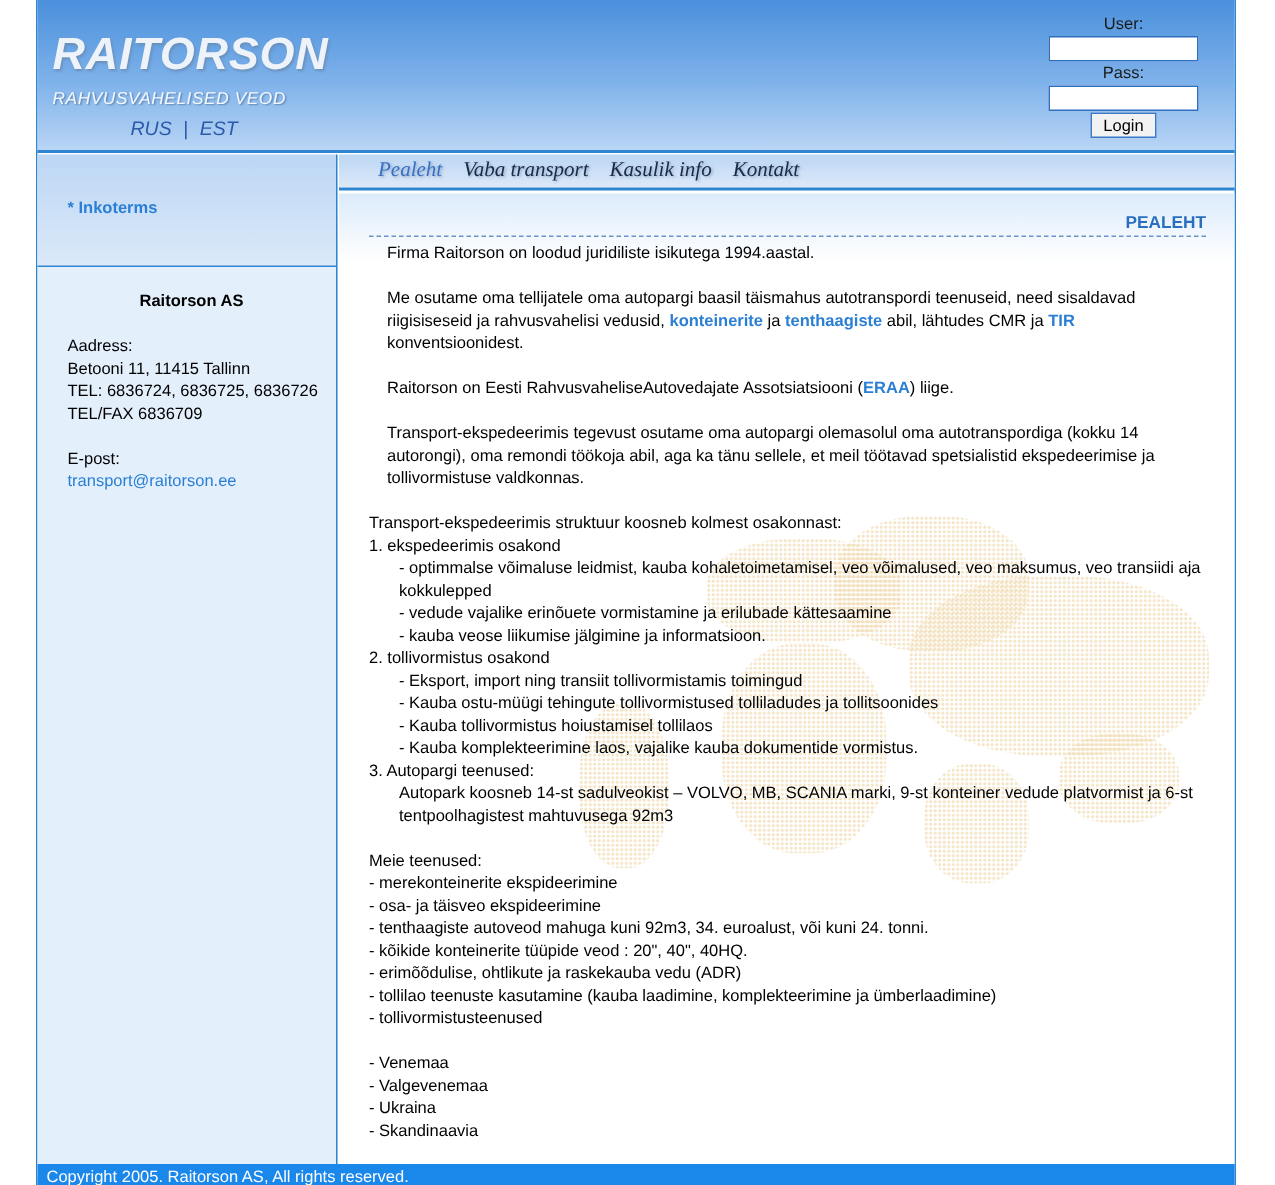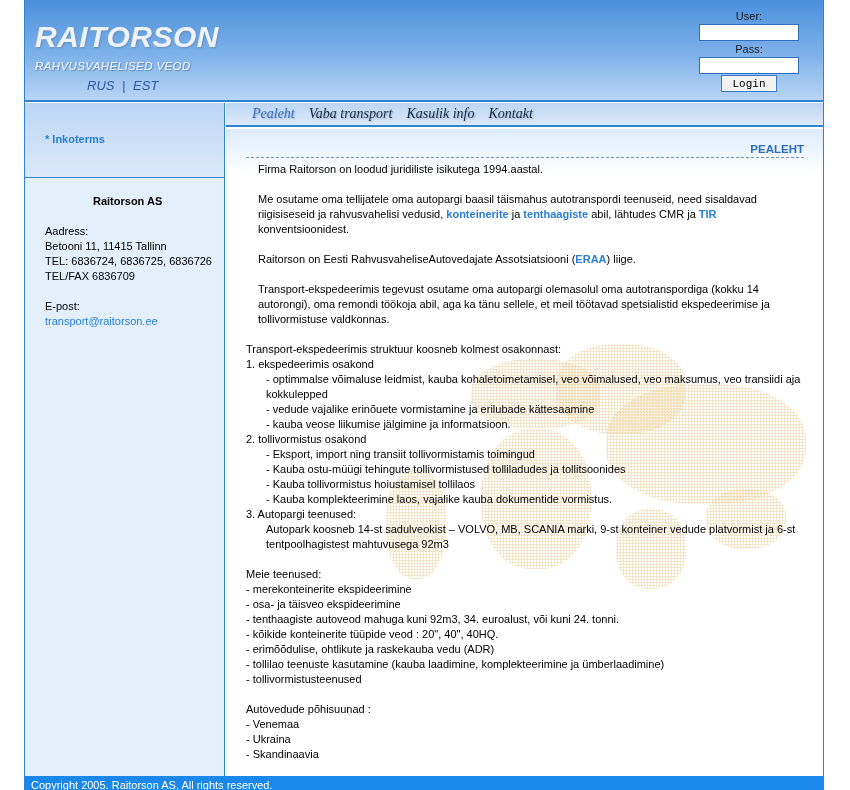--- a/index.html
+++ b/index.html
@@ -19,21 +19,21 @@
     .banner { position: absolute; left: 186px; top: 0; width: 470px; height: 100px; overflow: hidden; }
     .panel { position: absolute; top: -10px; height: 120px; border-left: 5px solid #ffffff; border-radius: 60% 0 0 0; transform: skewX(-22deg); }
     .panel.p1 { left: 18px; width: 190px; background: linear-gradient(180deg, #c4d8de 0%, #7ca07c 45%, #4f7a46 70%, #9da49f 100%); }
     .panel.p2 { left: 175px; width: 175px; background: linear-gradient(180deg, #d9dee4 0%, #c8ced6 35%, #6b8a5e 60%, #d39a2a 80%, #7a8088 100%); }
     .panel.p3 { left: 320px; width: 170px; background: linear-gradient(180deg, #7899b0 0%, #c66a4c 35%, #e8e8e0 55%, #3d8f6c 80%, #2e6b6f 100%); }
     .banner-title { position: absolute; left: 18px; top: 2px; font-family: "Liberation Serif", serif; font-style: italic; font-size: 21px; color: #f6f6f6; text-shadow: 1px 1px 2px #333; white-space: nowrap; }
 
     .login { position: absolute; left: 672px; top: 8px; width: 104px; text-align: center; }
     .login label { display: block; font-size: 11px; color: #1a1a1a; line-height: 16px; }
     .login input { width: 100px; height: 17px; border: 1px solid #2f6fc0; background: #ffffff; font-size: 11px; }
-    .login .btn { margin-top: 1px; width: 56px; height: 17px; border: 1px solid #3a78c8; background: #f2f2f2; font-family: Liberation Mono, monospace; font-size: 11px; color: #000; cursor: pointer; }
+    .login .btn { margin-top: 1px; width: 44px; height: 17px; border: 1px solid #3a78c8; background: #f2f2f2; font-family: Liberation Sans, sans-serif; font-size: 11px; color: #000; cursor: pointer; }
 
     
     .hline { position: absolute; left: 0; width: 798px; height: 2px; background: #2f84d0; }
 
     
     .sidebar { position: absolute; left: 0; top: 103px; width: 200px; height: 682px; border-right: 1px solid #2f84d0; background: #e3effb; }
     .side-top { height: 75px; border-bottom: 1px solid #2f84d0; background: linear-gradient(180deg, #bcd6f4 0%, #dbe9f9 100%); padding: 30px 0 0 20px; }
     .side-top a { color: #2a7fd4; font-weight: bold; font-size: 11px; text-decoration: none; }
     .side-contact { padding: 16px 0 0 20px; line-height: 15px; font-size: 11px; color: #000; }
     .side-contact .company { font-weight: bold; margin-bottom: 15px; padding-left: 48px; }
@@ -153,22 +153,22 @@
         <span class="line">- osa- ja täisveo ekspideerimine</span>
         <span class="line">- tenthaagiste autoveod mahuga kuni 92m3, 34. euroalust, või kuni 24. tonni.</span>
         <span class="line">- kõikide konteinerite tüüpide veod : 20", 40", 40HQ.</span>
         <span class="line">- erimõõdulise, ohtlikute ja raskekauba vedu (ADR)</span>
         <span class="line">- tollilao teenuste kasutamine (kauba laadimine, komplekteerimine ja ümberlaadimine)</span>
         <span class="line">- tollivormistusteenused</span>
       </div>
       <div style="height:15px;"></div>
 
       <div>
-        <span class="line">Autovedude põhisuunad :</span>
         <span class="line">- Venemaa</span>
+        <span class="line">- Valgevenemaa</span>
         <span class="line">- Ukraina</span>
         <span class="line">- Skandinaavia</span>
       </div>
     </div>
   </div>
 
   <div class="footer">
     <span>Copyright 2005. Raitorson AS, All rights reserved.</span>
   </div>
 </div>

